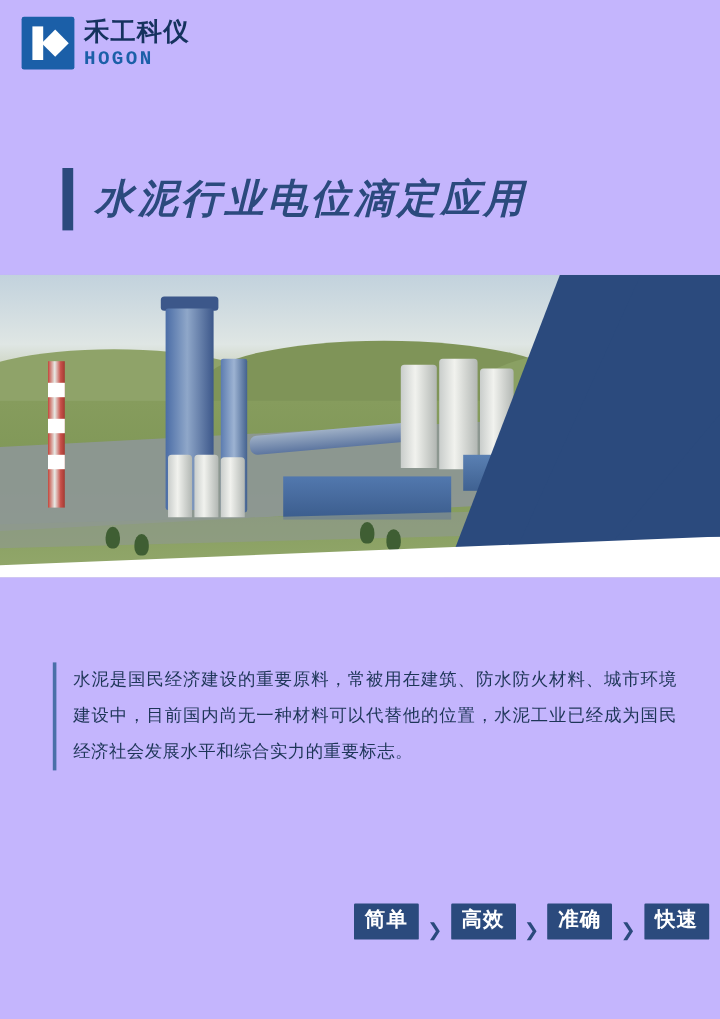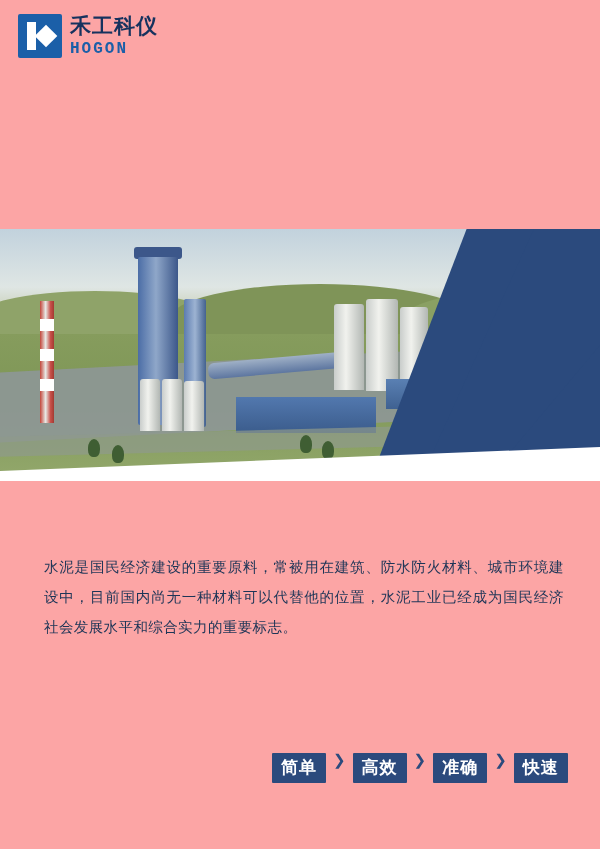--- a/index.html
+++ b/index.html
@@ -12,21 +12,21 @@
     background: #ffffff;
     font-family: "Liberation Sans", sans-serif;
     overflow: hidden;
     position: relative;
   }
 
   .page {
     position: relative;
     width: 600px;
     height: 849px;
-    background: #fca5a5;
+    background: #c4b5fd;
     box-sizing: border-box;
   }
 
   
   .logo-area {
     position: absolute;
     left: 18px;
     top: 14px;
     display: flex;
     align-items: center;
@@ -250,44 +250,43 @@
     letter-spacing: 1px;
   }
 
   
   .para-wrap {
     position: absolute;
     left: 44px;
     top: 552px;
     width: 520px;
     display: flex;
-    flex-direction: column;
   }
   .para-bar {
     width: 3px;
     background: #4a6fa8;
     margin-right: 14px;
     flex: 0 0 auto;
   }
   .para-text {
     font-size: 14.5px;
     line-height: 30px;
     color: #1d3557;
     font-family: "DejaVu Sans", sans-serif;
     text-align: justify;
     letter-spacing: .4px;
   }
 
   
   .chips {
     position: absolute;
-    left: 272px;
+    left: 295px;
     top: 753px;
     display: flex;
-    align-items: flex-start;
+    align-items: flex-end;
   }
   .chip {
     background: #2b4a7d;
     color: #ffffff;
     font-size: 17px;
     font-weight: bold;
     font-family: "DejaVu Sans", sans-serif;
     padding: 6px 9px 7px 9px;
     letter-spacing: 1px;
     line-height: 1;
@@ -307,20 +306,24 @@
 <div class="page">
 
   <div class="logo-area">
     <div class="logo-mark"></div>
     <div class="logo-text">
       <div class="logo-cn">禾工科仪</div>
       <div class="logo-en">HOGON</div>
     </div>
   </div>
 
+  <div class="title-wrap">
+    <div class="title-bar"></div>
+    <div class="title-text">水泥行业电位滴定应用</div>
+  </div>
 
   <div class="hero">
     <div class="hero-photo">
       <div class="hill h1"></div>
       <div class="hill h2"></div>
       <div class="hill h3"></div>
       <div class="ground"></div>
       <div class="plant-slab"></div>
 
       <div class="stack">

